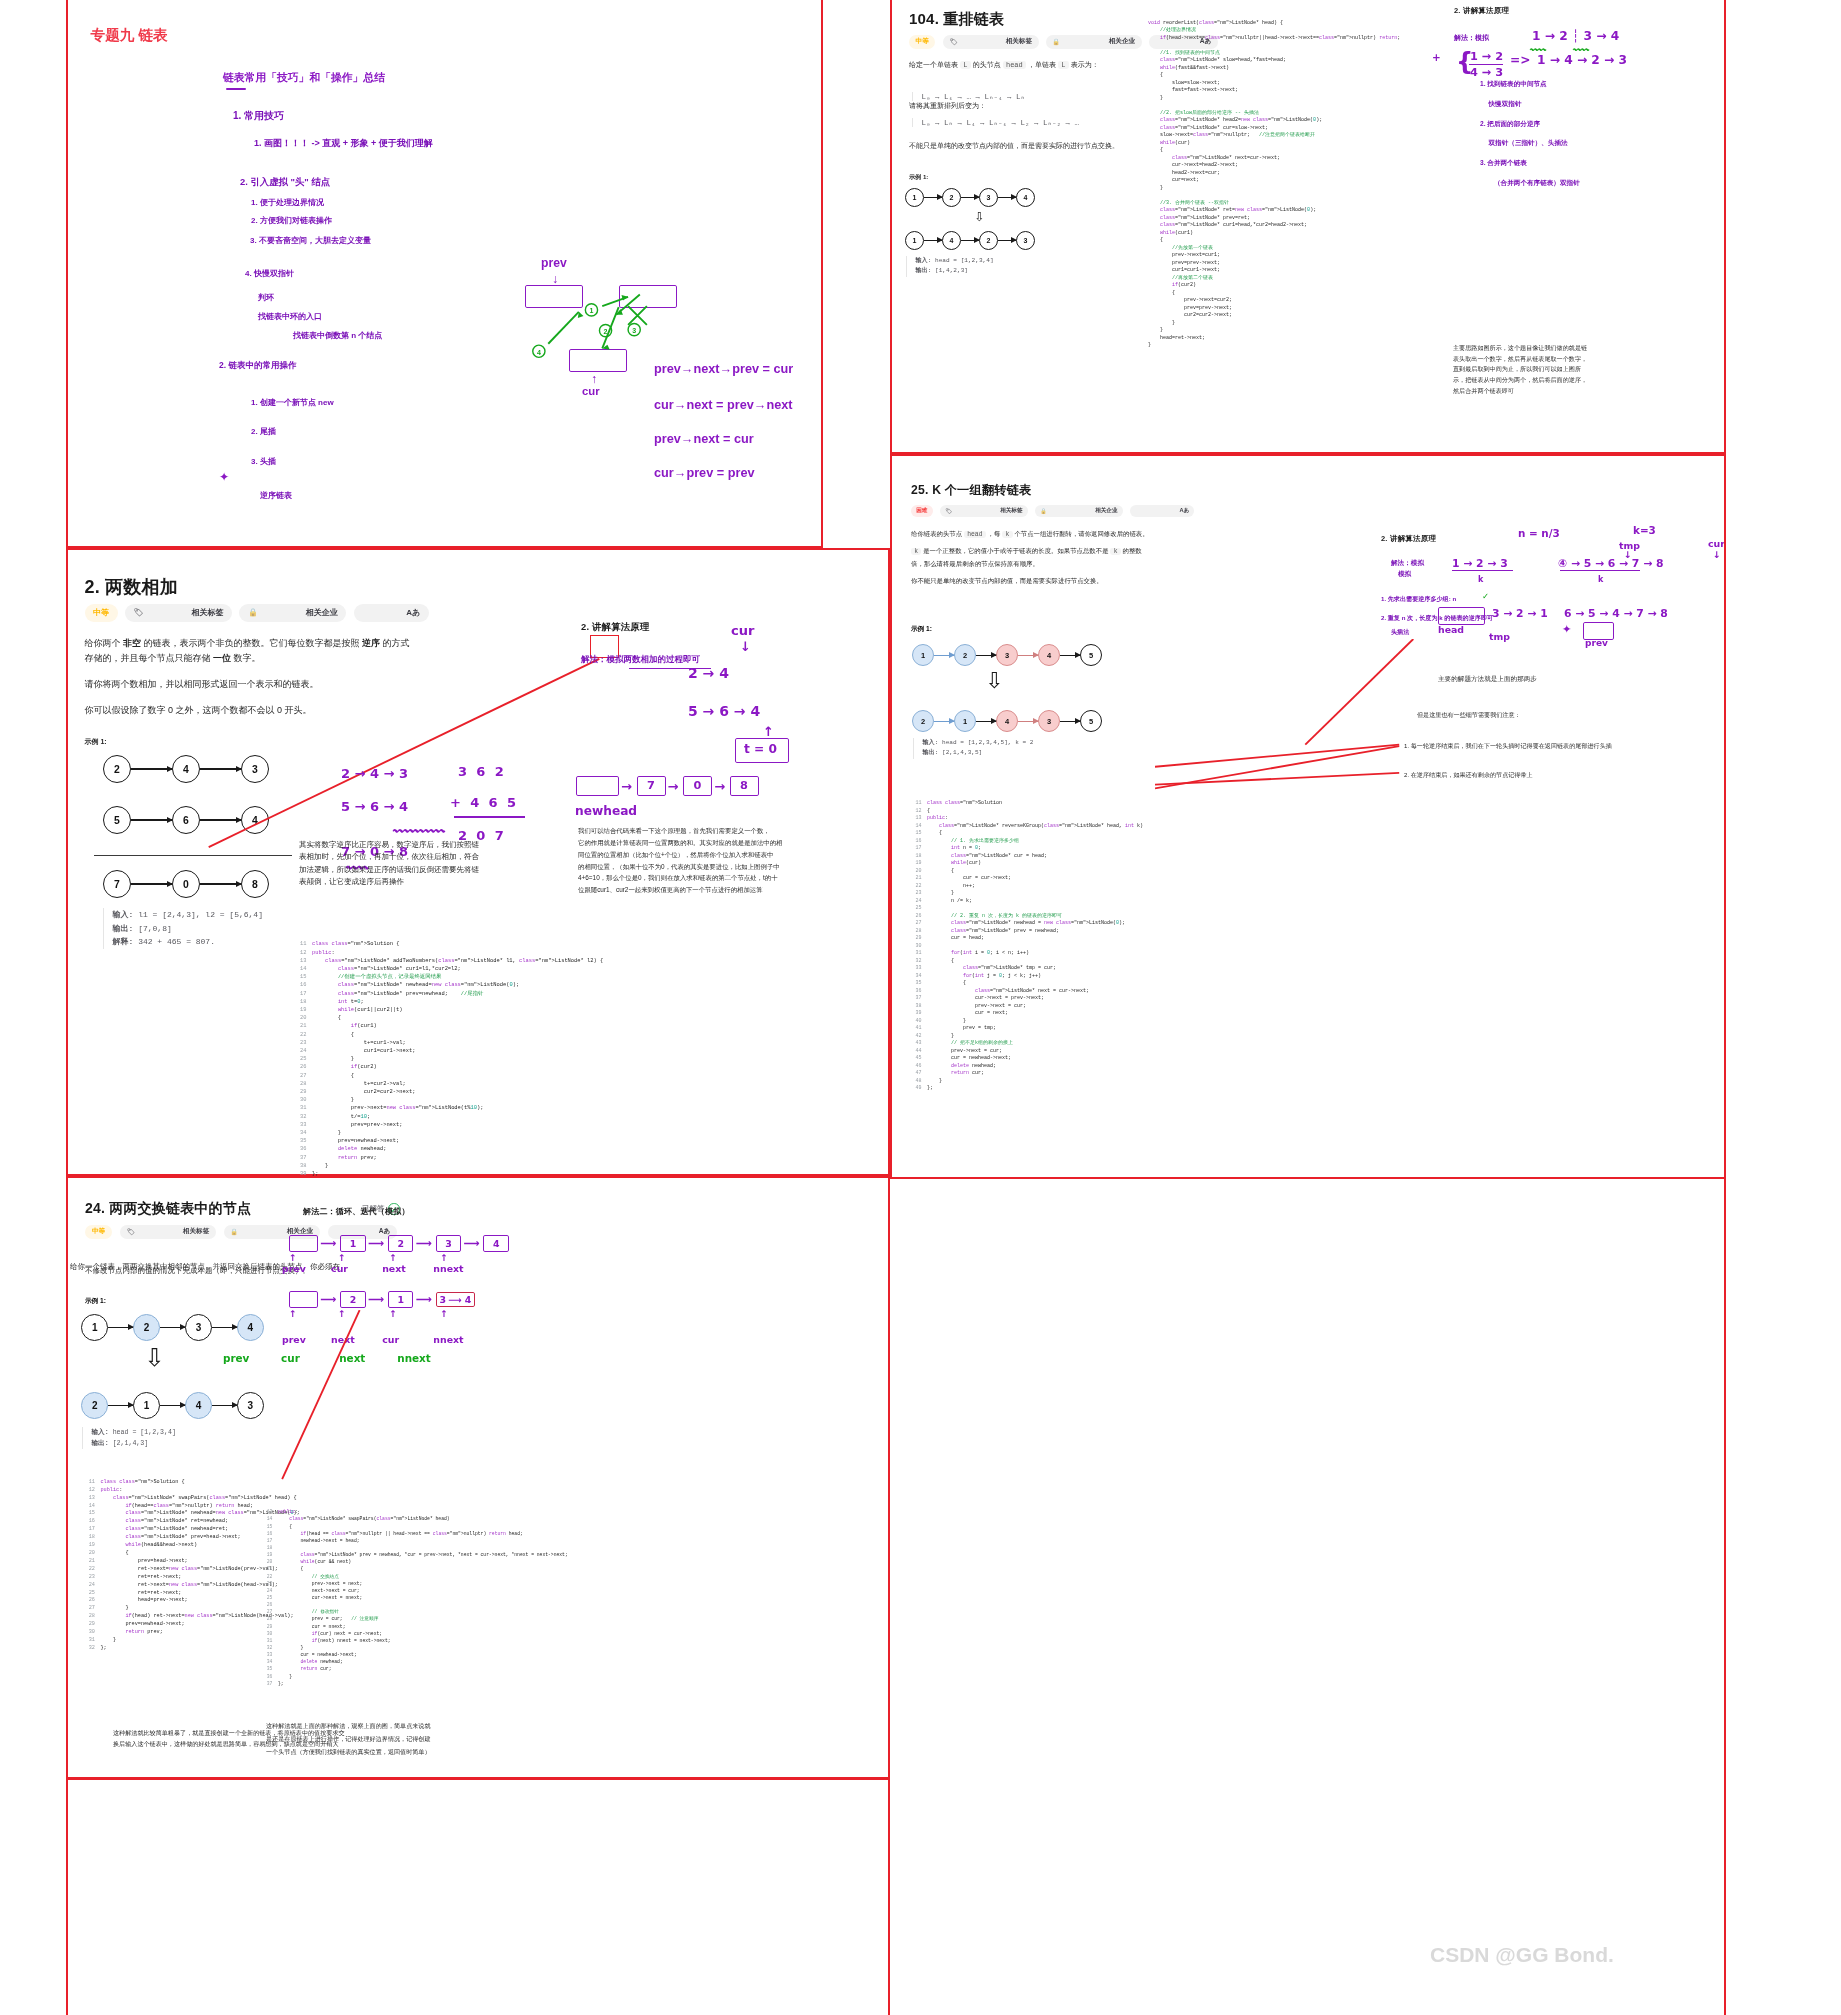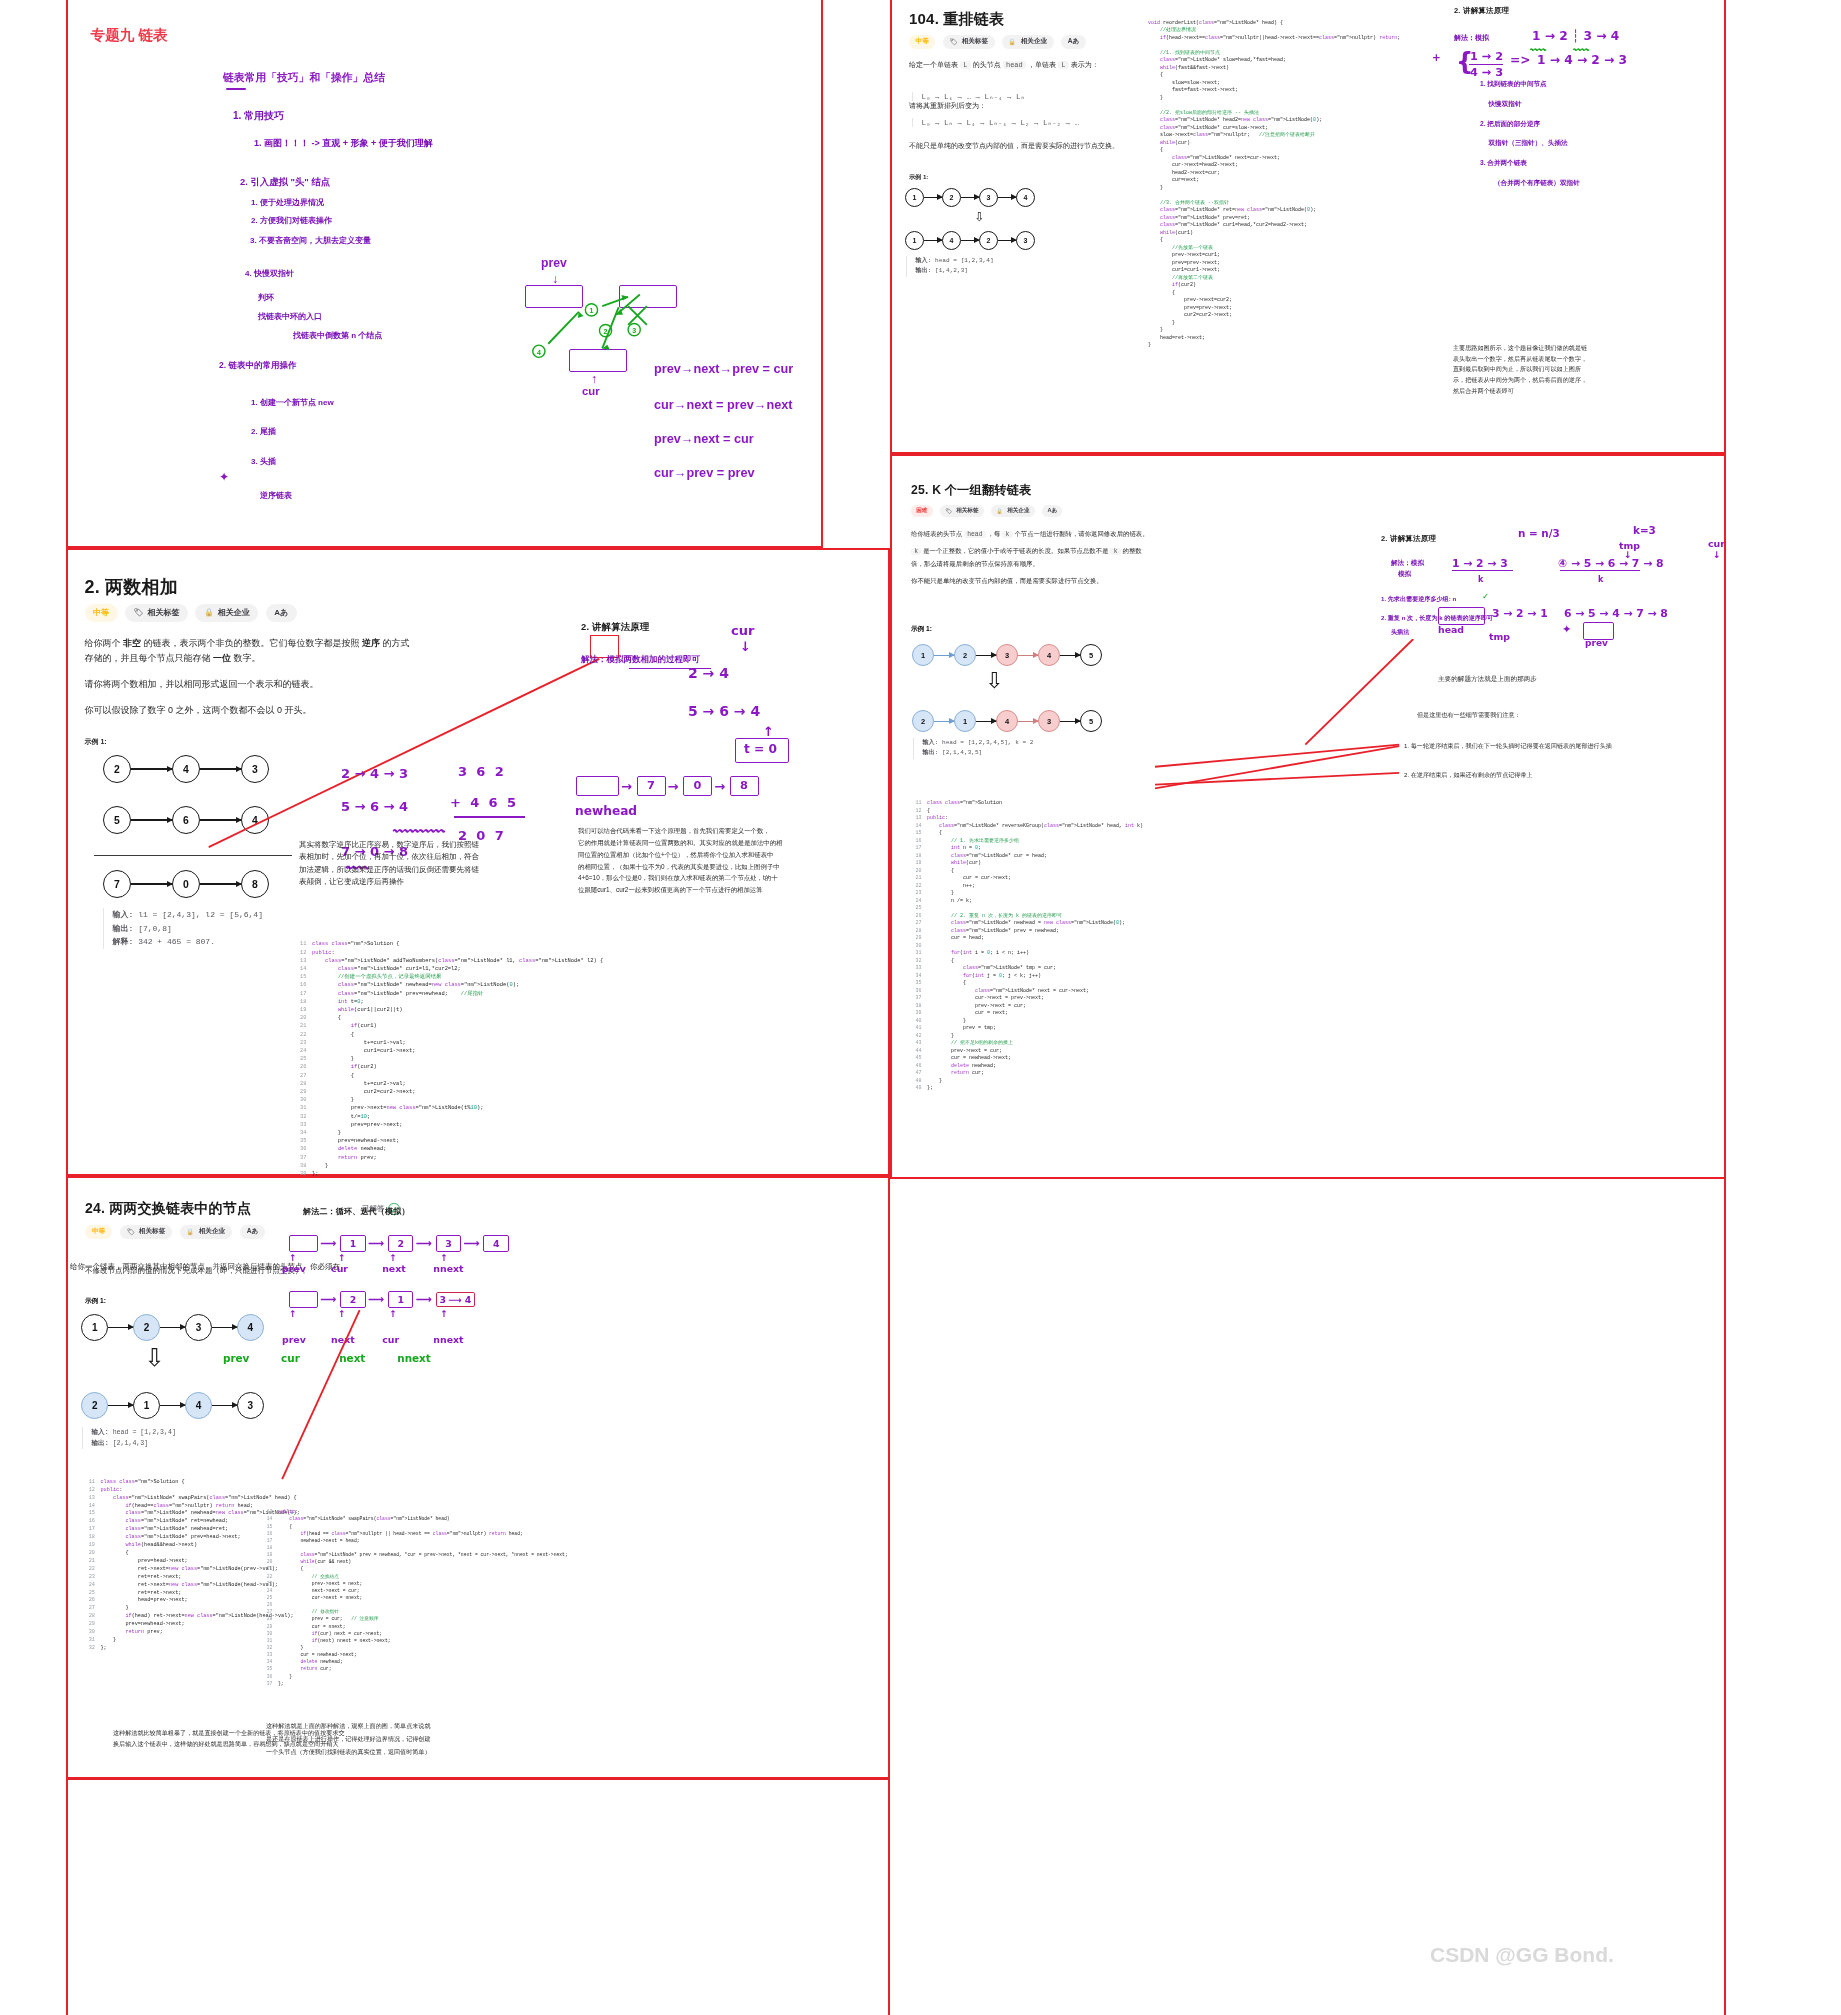--- a/index.html
+++ b/index.html
@@ -5,21 +5,21 @@
   html,body{margin:0;padding:0;background:#fff;}
   body{font-family:"Liberation Sans","DejaVu Sans",sans-serif;}
   #page{position:relative;width:1841px;height:2015px;background:#fff;overflow:hidden;}
 
   .panel{position:absolute;background:#fff;border:2.4px solid #e8202a;box-sizing:border-box;}
 
   .lc-title{font-weight:bold;color:#1a1a1a;letter-spacing:0.2px;}
   .tagrow{display:flex;align-items:center;gap:7.5px;}
   .tag{background:#f2f2f2;border-radius:19px;display:flex;align-items:center;gap:3.8px;
        color:#3c3c4399;font-weight:bold;white-space:nowrap;}
-  .tag .t-lab{color:#3c3c43;}
+  .tag .t-lab{color:#3c3c43;margin-left:44px;}
   .diff-mid{background:#fff7e6;color:#ffb800;}
   .diff-hard{background:#feeceb;color:#f63636;}
   .body-text{color:#262626;line-height:1.75;}
   .kbd{background:#f4f4f4;border-radius:2.4px;padding:0 3.3px;color:#555;font-family:"Liberation Mono","DejaVu Sans Mono",monospace;}
   .quote{border-left:1.9px solid #e5e5e5;padding-left:8.5px;color:#59595f;
          font-family:"Liberation Mono","DejaVu Sans Mono",monospace;}
   .solved{color:#8a8a8f;font-weight:bold;display:flex;align-items:center;gap:3.8px;}
   .check{display:inline-block;border:1.2px solid #2db55d;border-radius:50%;width:9.4px;height:9.4px;
          position:relative;}
   .check:after{content:"";position:absolute;left:2.4px;top:1.4px;width:2.4px;height:4.7px;

